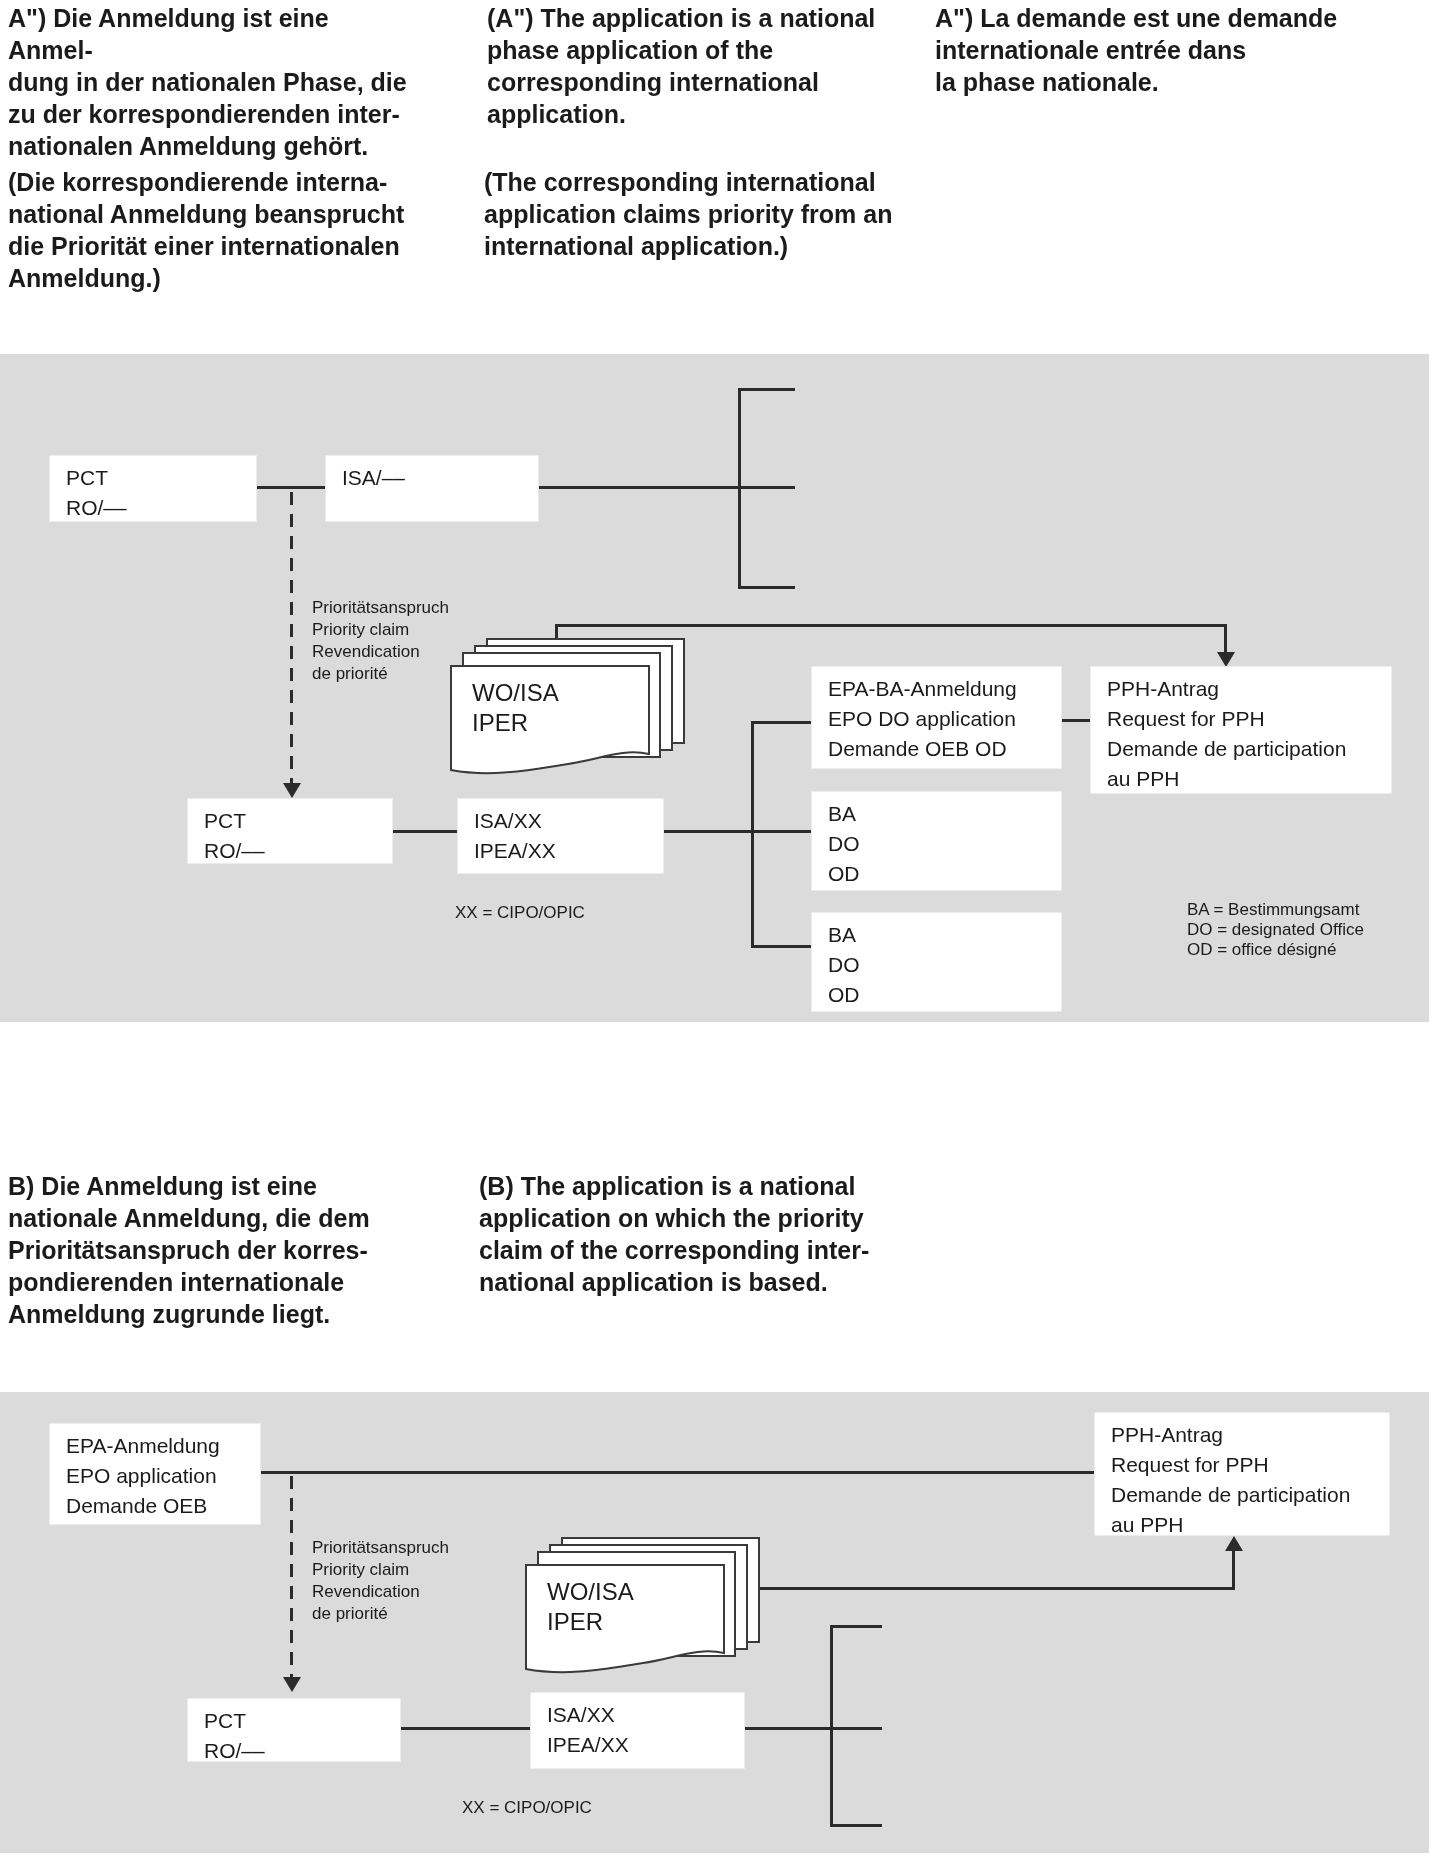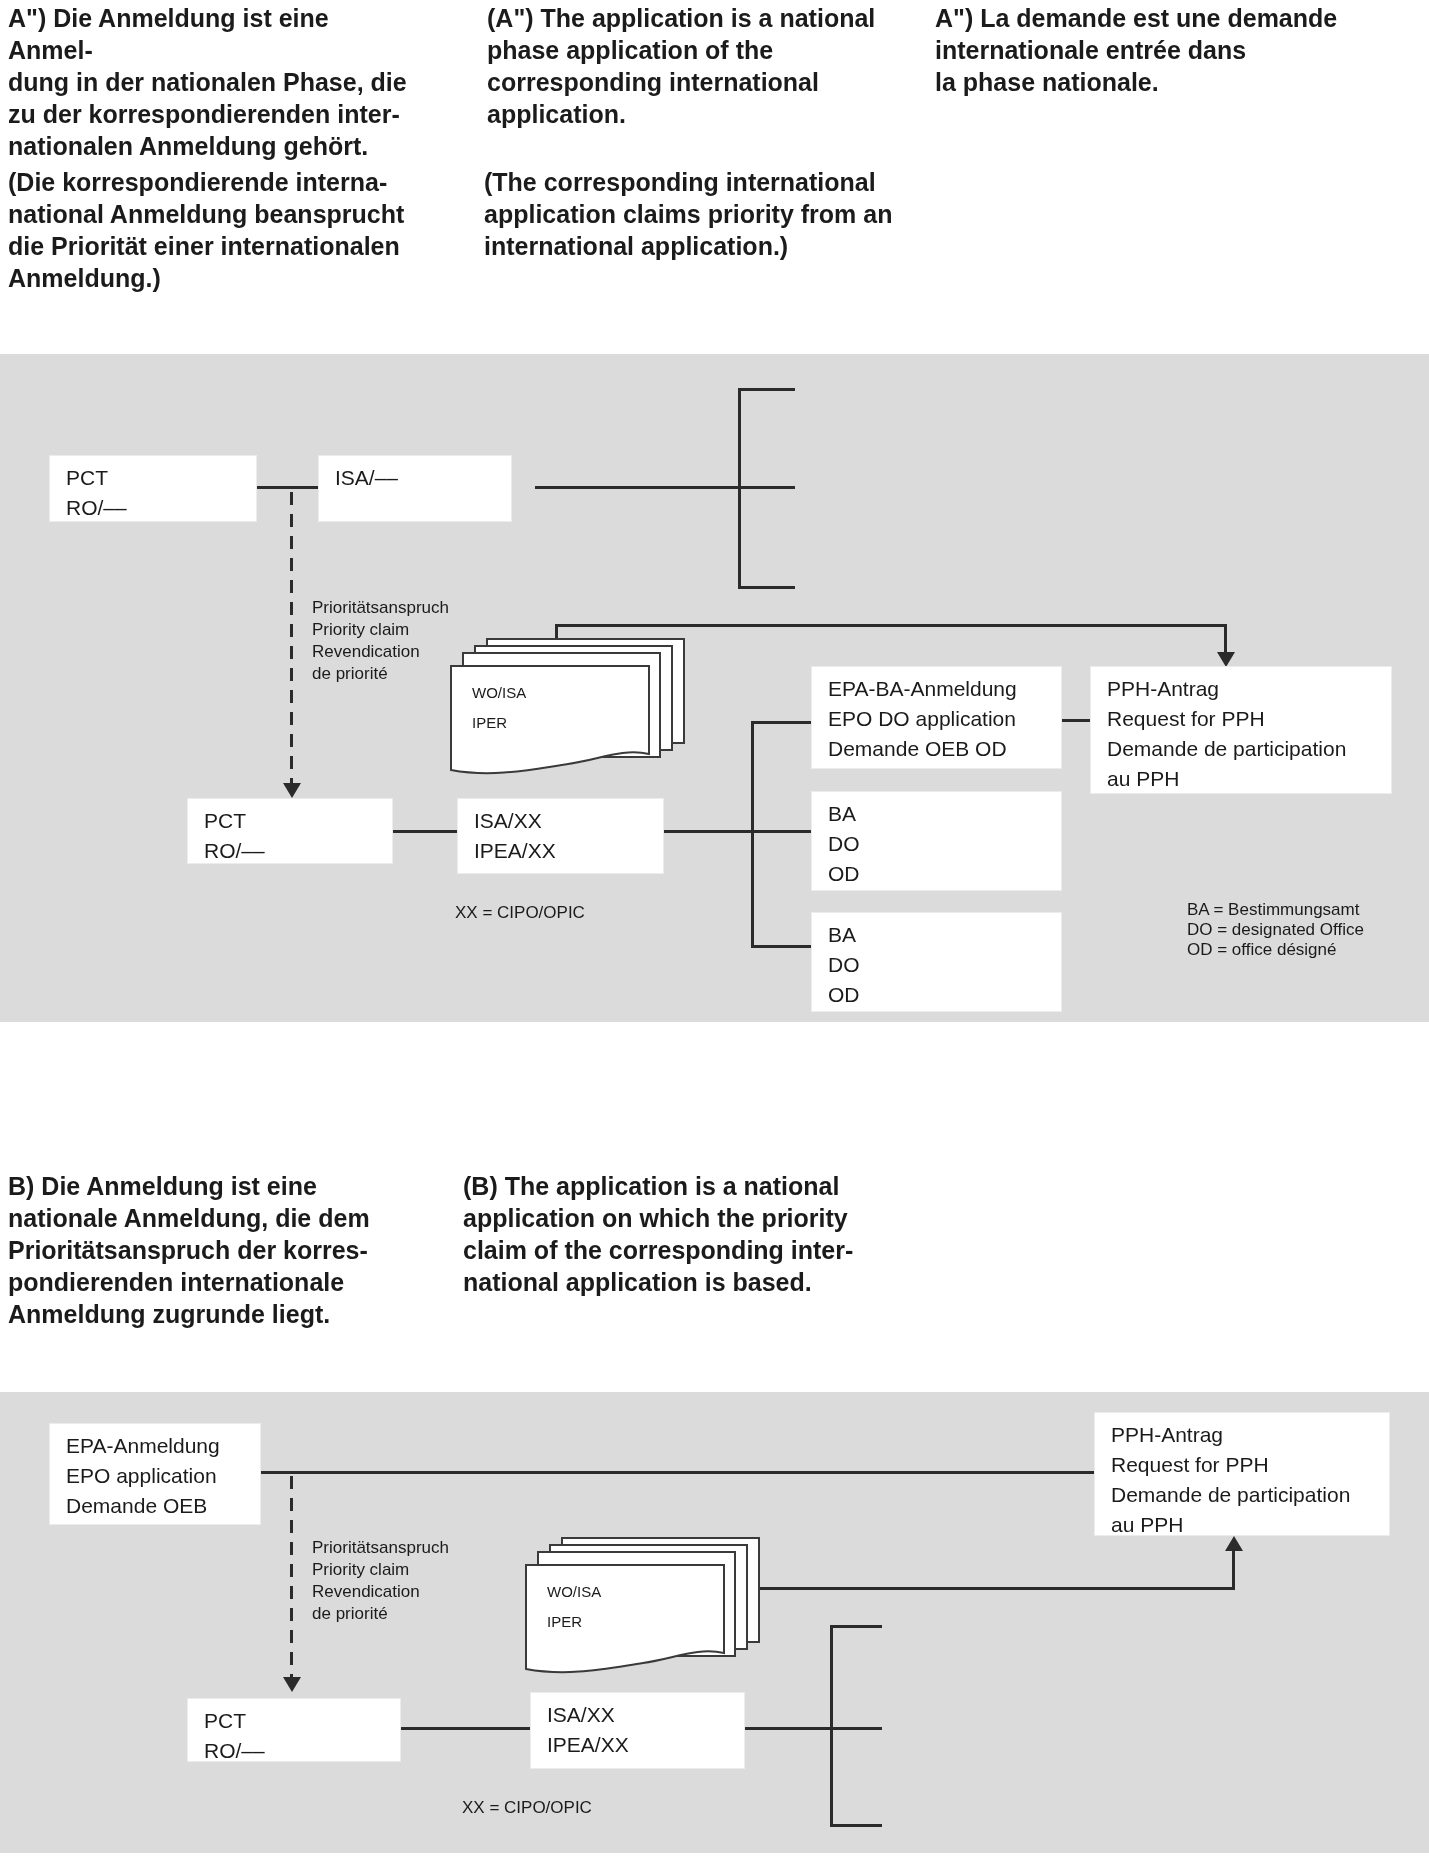--- a/index.html
+++ b/index.html
@@ -29,21 +29,21 @@
   }
   .arr-down{position:absolute;width:0;height:0;
     border-left:9px solid transparent;border-right:9px solid transparent;
     border-top:15px solid var(--line);}
   .arr-up{position:absolute;width:0;height:0;
     border-left:9px solid transparent;border-right:9px solid transparent;
     border-bottom:15px solid var(--line);}
   .lbl{position:absolute;font-size:17px;line-height:22px;white-space:pre-line;}
   .note{position:absolute;font-size:17px;line-height:20px;white-space:pre-line;}
   .stack{position:absolute;}
-  .stacktext{position:absolute;font-size:15px;line-height:30px;white-space:pre-line;}
+  .stacktext{position:absolute;font-size:24px;line-height:30px;white-space:pre-line;}
 </style>
 </head>
 <body>
 
 <div class="canvas">
 
   <div class="para" style="left:8px;top:2px;width:410px">A") Die Anmeldung ist eine Anmel-
 dung in der nationalen Phase, die
 zu der korrespondierenden inter-
 nationalen Anmeldung gehört.</div>
@@ -95,21 +95,21 @@
       <rect x="37" y="1" width="197" height="104" fill="#ffffff" stroke="#3a3a3a" stroke-width="2"></rect>
       <rect x="25" y="8" width="197" height="104" fill="#ffffff" stroke="#3a3a3a" stroke-width="2"></rect>
       <rect x="13" y="15" width="197" height="104" fill="#ffffff" stroke="#3a3a3a" stroke-width="2"></rect>
       <path d="M1 28 L199 28 L199 116 C 172 110, 148 122, 118 126 C 84 131, 44 140, 1 132 Z" fill="#ffffff" stroke="#3a3a3a" stroke-width="2"></path>
     </svg>
     <div class="stacktext" style="left:472px;top:324px">WO/ISA
 IPER</div>
 
     <div class="dbox" style="left:49px;top:101px;width:208px;height:67px">PCT
 RO/––</div>
-    <div class="dbox" style="left:318px;top:101px;width:194px;height:67px">ISA/––</div>
+    <div class="dbox" style="left:325px;top:101px;width:214px;height:67px">ISA/––</div>
     <div class="dbox" style="left:187px;top:444px;width:206px;height:66px">PCT
 RO/––</div>
     <div class="dbox" style="left:457px;top:444px;width:207px;height:76px">ISA/XX
 IPEA/XX</div>
     <div class="dbox" style="left:811px;top:312px;width:251px;height:103px">EPA-BA-Anmeldung
 EPO DO application
 Demande OEB OD</div>
     <div class="dbox" style="left:1090px;top:312px;width:302px;height:128px">PPH-Antrag
 Request for PPH
 Demande de participation
@@ -125,21 +125,21 @@
     <div class="note" style="left:1187px;top:546px">BA =  Bestimmungsamt
 DO =  designated Office
 OD =  office désigné</div>
   </div>
 
   <div class="para" style="left:8px;top:1170px;width:410px">B) Die Anmeldung ist eine
 nationale Anmeldung, die dem
 Prioritätsanspruch der korres-
 pondierenden internationale
 Anmeldung zugrunde liegt.</div>
-  <div class="para" style="left:463px;top:1170px;width:410px">(B) The application is a national
+  <div class="para" style="left:479px;top:1170px;width:410px">(B) The application is a national
 application on which the priority
 claim of the corresponding inter-
 national application is based.</div>
 
   <div class="panel" style="top:1392px;height:461px">
 
     <div class="hline" style="left:261px;top:79px;width:833px"></div>
 
     <div class="vdash" style="left:290px;top:84px;height:202px"></div>
     <div class="arr-down" style="left:283px;top:285px"></div>

